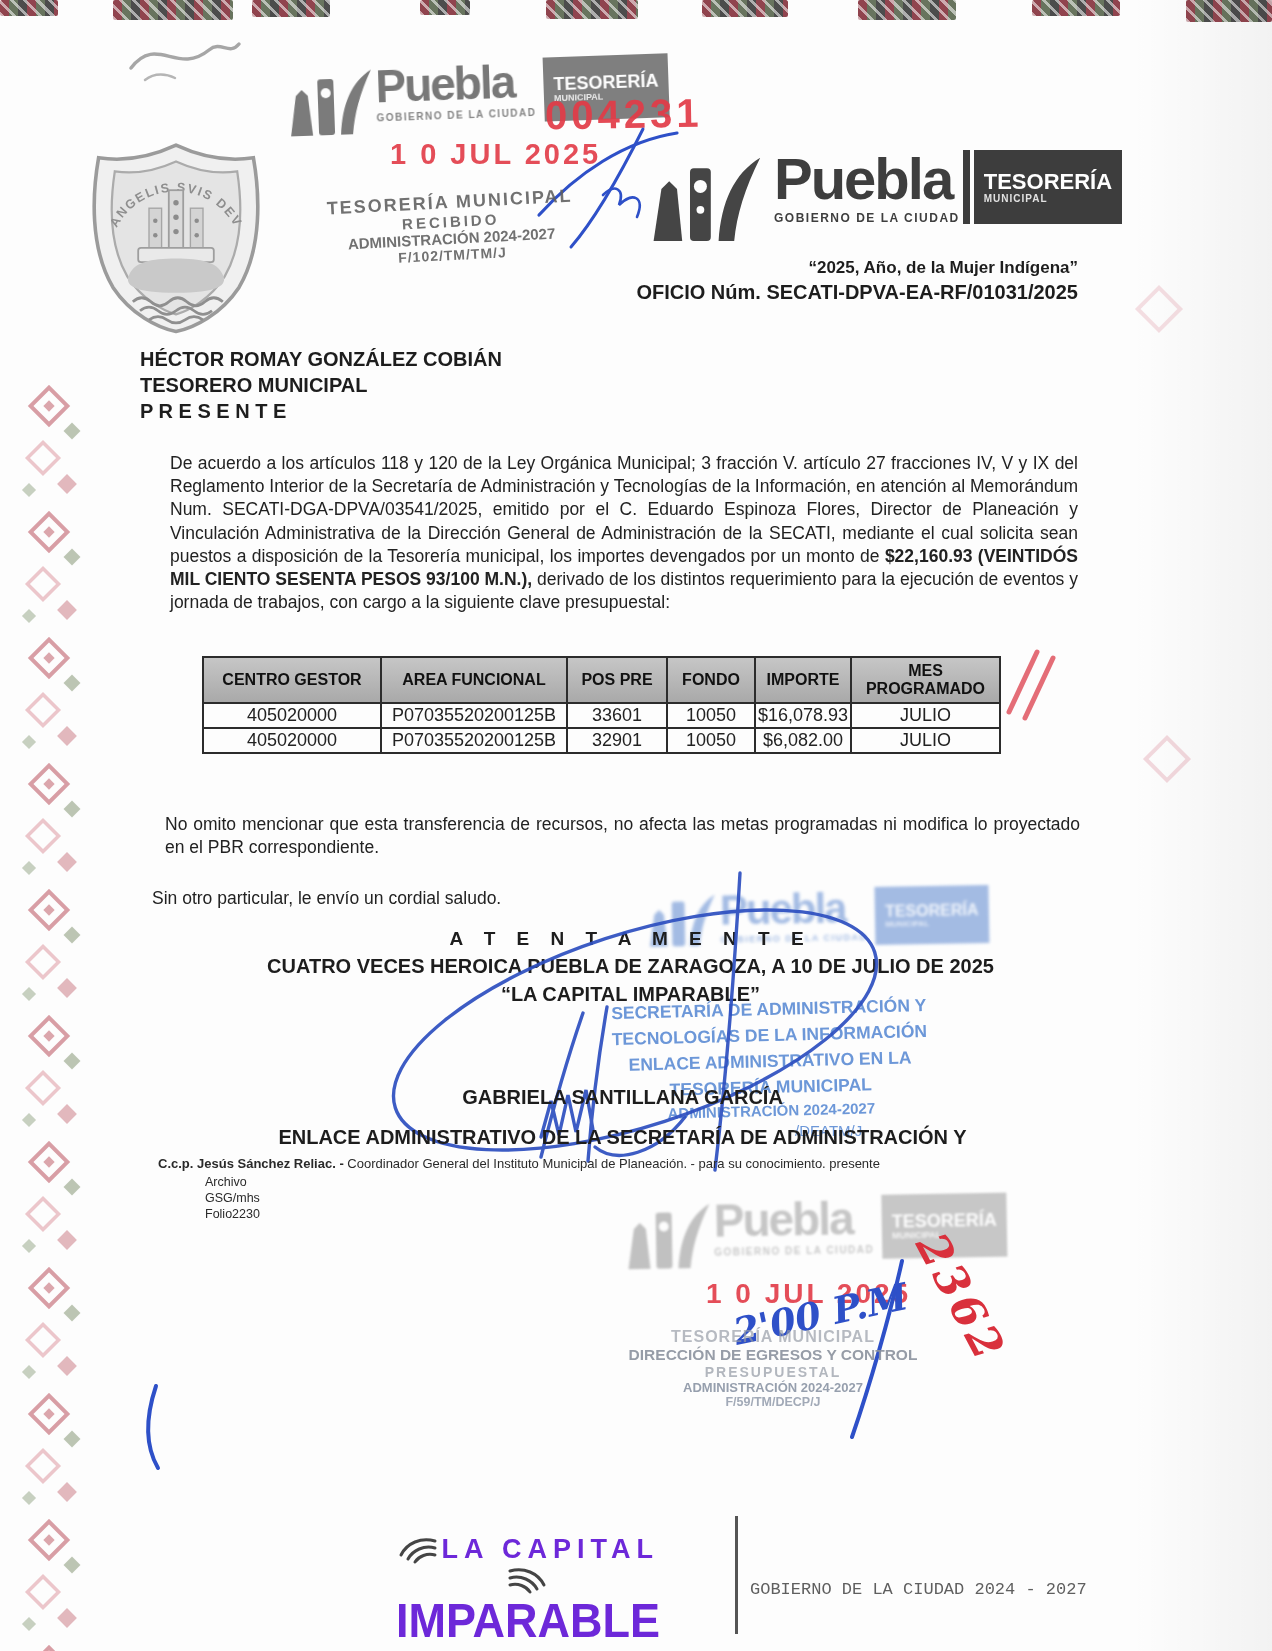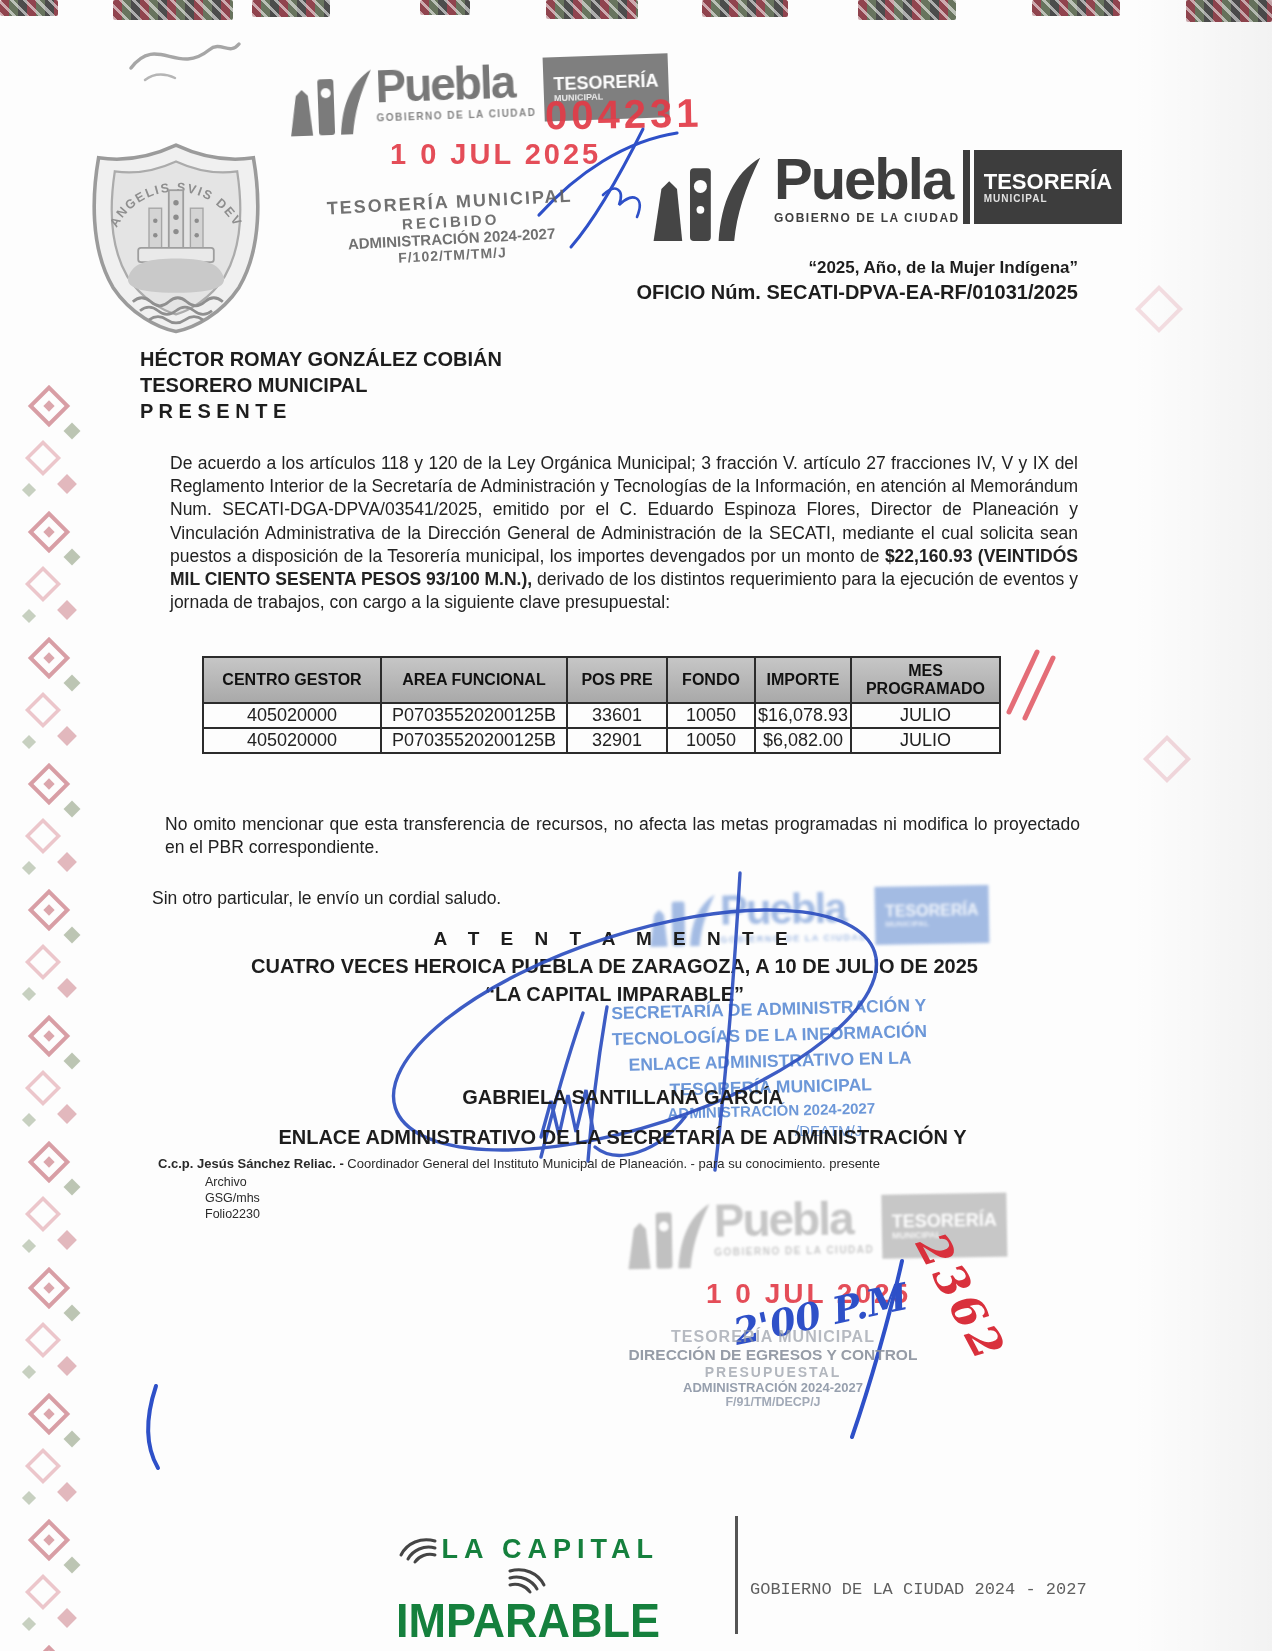--- a/index.html
+++ b/index.html
@@ -70,21 +70,21 @@
   .oficio{font-weight:700;font-size:20px;}
   .addr div{font-weight:700;font-size:20px;line-height:26px;}
   .body-p{font-size:17.5px;line-height:23.2px;text-align:justify;color:#222;}
   .closing{text-align:center;font-weight:700;}
   
   table.budget{border-collapse:collapse;table-layout:fixed;width:797px;}
   table.budget th{background:linear-gradient(#c6c6c6,#a9a9a9);border:2px solid #2c2c2c;
     font-size:16px;font-weight:700;padding:4px 2px;color:#111;}
   table.budget td{border:2px solid #2c2c2c;font-size:18px;text-align:center;padding:1px 2px;color:#222;}
   
-  .cap-logo{text-align:center;color:#15803d;}
+  .cap-logo{text-align:center;color:#6d28d9;}
   .cap-logo .l1{font-size:27px;font-weight:800;letter-spacing:6px;display:inline-block;vertical-align:middle;}
   .cap-logo .l2{font-size:45px;font-weight:800;letter-spacing:0px;transform:scaleY(1.05);margin-top:0px;}
   .foot-addr{font-family:"Liberation Mono",monospace;font-size:17px;line-height:28px;color:#5f5f5f;white-space:pre;}
   .vdiv{position:absolute;width:3px;background:#555;}
   svg{overflow:visible;}
 </style>
 </head>
 <body>
 
 <div class="page">
@@ -264,21 +264,21 @@
     <div>
       <div class="word">Puebla</div>
       <div class="gob">GOBIERNO DE LA CIUDAD</div>
     </div>
     <div class="pbox">
       <div class="bt">TESORERÍA</div>
       <div class="bs">MUNICIPAL</div>
     </div>
   </div>
 
-  <div class="abs closing" style="left:162px;top:928px;width:905px">
+  <div class="abs closing" style="left:178px;top:928px;width:905px">
     <div style="font-size:19px;letter-spacing:8px">A T E N T A M E N T E</div>
     <div style="font-size:20px;margin-top:5px">CUATRO VECES HEROICA PUEBLA DE ZARAGOZA, A 10 DE JULIO DE 2025</div>
     <div style="font-size:20px;margin-top:5px">“LA CAPITAL IMPARABLE”</div>
   </div>
 
   <div class="abs blue-stamp-text" style="left:585px;top:996px;width:370px">
     <div>SECRETARÍA DE ADMINISTRACIÓN Y</div>
     <div>TECNOLOGÍAS DE LA INFORMACIÓN</div>
     <div>ENLACE ADMINISTRATIVO EN LA</div>
     <div>TESORERÍA MUNICIPAL</div>
@@ -335,21 +335,21 @@
   <svg class="abs" style="left:830px;top:1255px" width="90" height="190">
     <path d="M72 6 C 60 60, 40 130, 22 182" fill="none" stroke="#2e50c8" stroke-width="4" stroke-linecap="round"></path>
   </svg>
   <div class="abs handw-red" style="left:892px;top:1272px;font-size:44px;transform:rotate(62deg);letter-spacing:4px">2362</div>
 
   <div class="abs egresos-block" style="left:608px;top:1328px;width:330px">
     <div style="font-size:16px;letter-spacing:1px;opacity:.75">TESORERÍA MUNICIPAL</div>
     <div style="font-size:15.5px;color:#8b929e">DIRECCIÓN DE EGRESOS Y CONTROL</div>
     <div style="font-size:14px;letter-spacing:2px;opacity:.8">PRESUPUESTAL</div>
     <div style="font-size:13px;color:#8b95a5">ADMINISTRACIÓN 2024-2027</div>
-    <div style="font-size:12.5px;color:#98a1b0">F/91/TM/DECP/J</div>
+    <div style="font-size:12.5px;color:#98a1b0">F/59/TM/DECP/J</div>
   </div>
 
   <svg class="abs" style="left:136px;top:1382px" width="44" height="92">
     <path d="M20 4 C 10 34, 8 62, 22 86" fill="none" stroke="#2e50c8" stroke-width="4" stroke-linecap="round"></path>
   </svg>
 
   <div class="abs cap-logo" style="left:378px;top:1534px;width:300px">
     <div>
       <svg width="40" height="30" viewBox="0 0 40 30" style="vertical-align:middle">
         <g fill="none" stroke="#454545" stroke-width="3" stroke-linecap="round">

